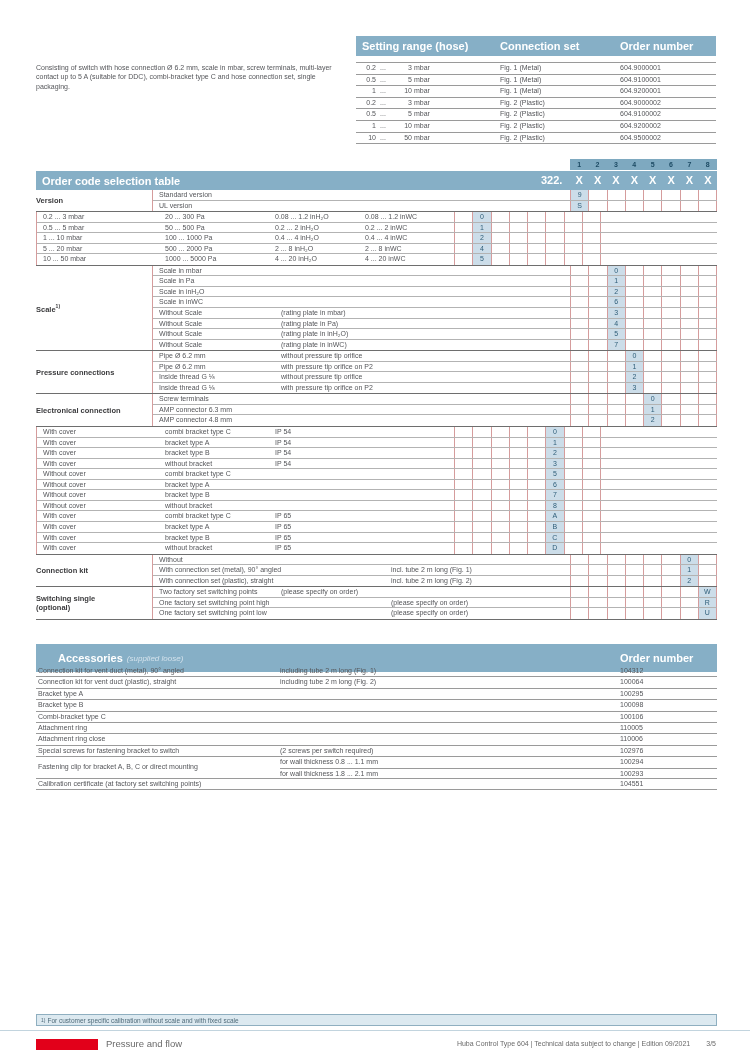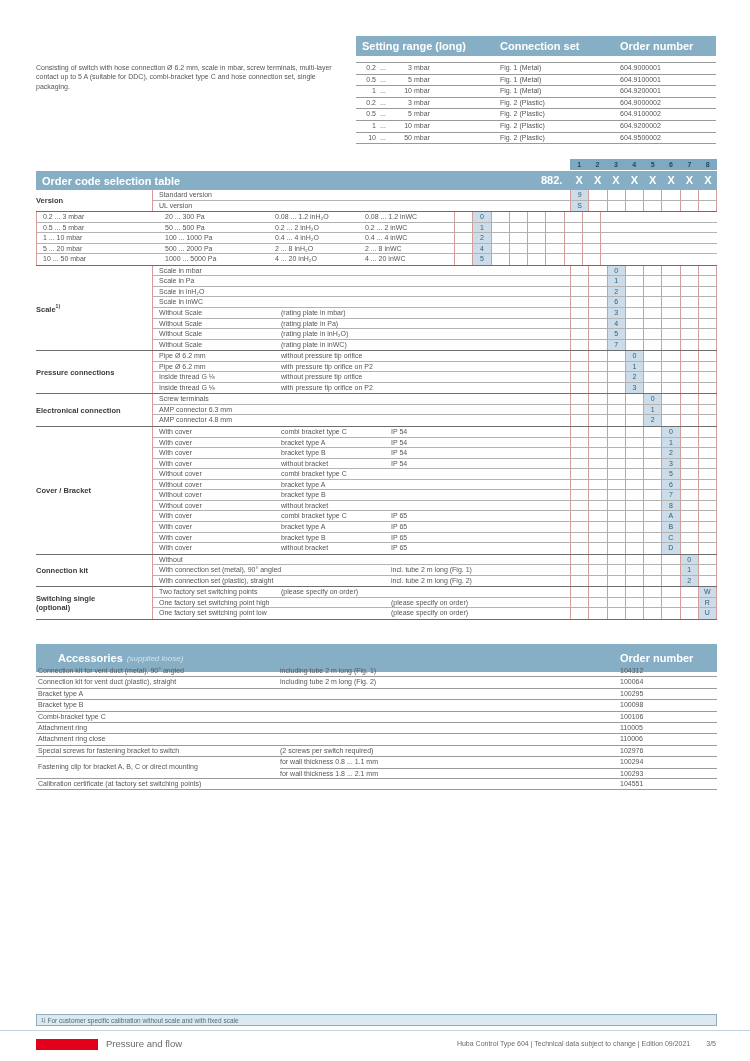--- a/index.html
+++ b/index.html
@@ -73,21 +73,21 @@
   .brand-rect{position:absolute;left:36px;top:1039px;width:62px;height:11px;background:#e2001a;}
   .brand-text{position:absolute;left:106px;top:1038px;font-size:9.5px;color:#6a6a6a;}
   .foot-right{position:absolute;right:34px;top:1040px;font-size:7px;color:#6a6a6a;display:flex;gap:16px;}
 </style>
 </head>
 <body>
 
 <div class="page">
 
   <div class="band band-right">
-    <span class="h h-range">Setting range (long)</span>
+    <span class="h h-range">Setting range (hose)</span>
     <span class="h h-conn">Connection set</span>
     <span class="h h-order">Order number</span>
   </div>
   <div class="description">Consisting of switch with hose connection Ø 6.2 mm, scale in mbar, screw terminals, multi-layer contact up to 5 A (suitable for DDC), combi-bracket type C and hose connection set, single packaging.</div>
   <div class="mini-rows" id="mini-rows">
       <div class="mini-row">
         <span class="m-low">0.2</span>
         <span class="m-dots">...</span>
         <span class="m-high">3</span>
         <span class="m-unit">mbar</span>
@@ -149,21 +149,21 @@
       <div>2</div>
       <div>3</div>
       <div>4</div>
       <div>5</div>
       <div>6</div>
       <div>7</div>
       <div>8</div>
     </div>
   <div class="band oc-head">
     <span>Order code selection table</span>
-    <span class="oc-prefix">882.</span>
+    <span class="oc-prefix">322.</span>
     <div class="oc-xs" id="oc-xs">
         <div>X</div>
         <div>X</div>
         <div>X</div>
         <div>X</div>
         <div>X</div>
         <div>X</div>
         <div>X</div>
         <div>X</div>
       </div>
@@ -504,23 +504,20 @@
               <div></div>
               <div class="hl">2</div>
               <div></div>
               <div></div>
               <div></div>
             </div>
           </div>
         </div>
       </div>
       <div class="oc-section">
-        <div class="oc-label">
-          <span>Cover / Bracket</span>
-        </div>
         <div class="oc-rows">
           <div class="oc-row">
             <span class="t" style="left: 6px;">With cover</span>
             <span class="t" style="left: 128px;">combi bracket type C</span>
             <span class="t" style="left: 238px;">IP 54</span>
             <div class="oc-grid">
               <div></div>
               <div></div>
               <div></div>
               <div></div>

